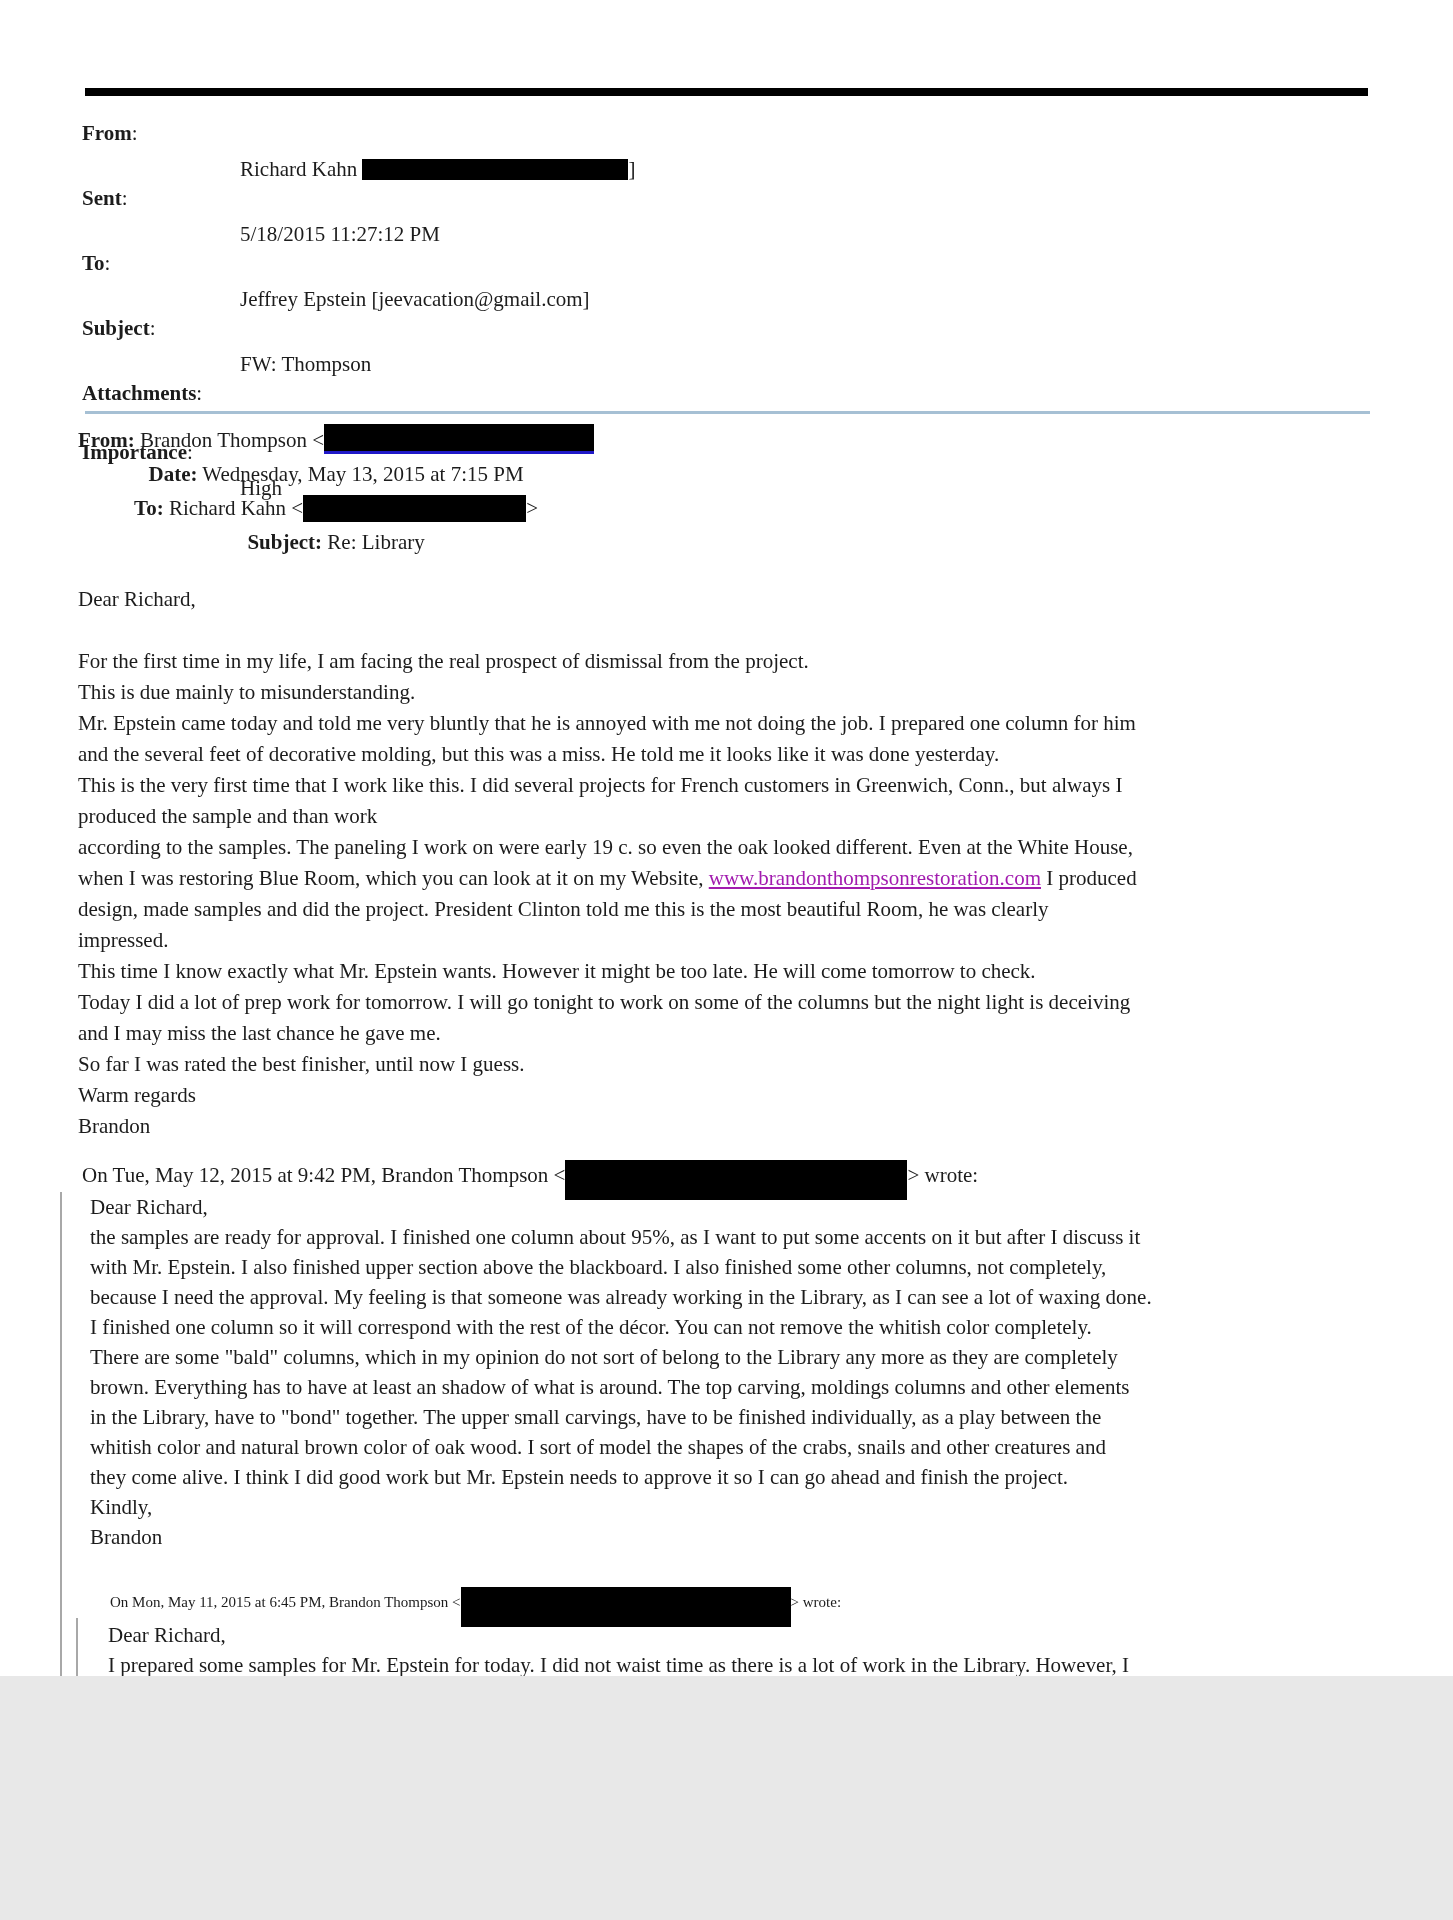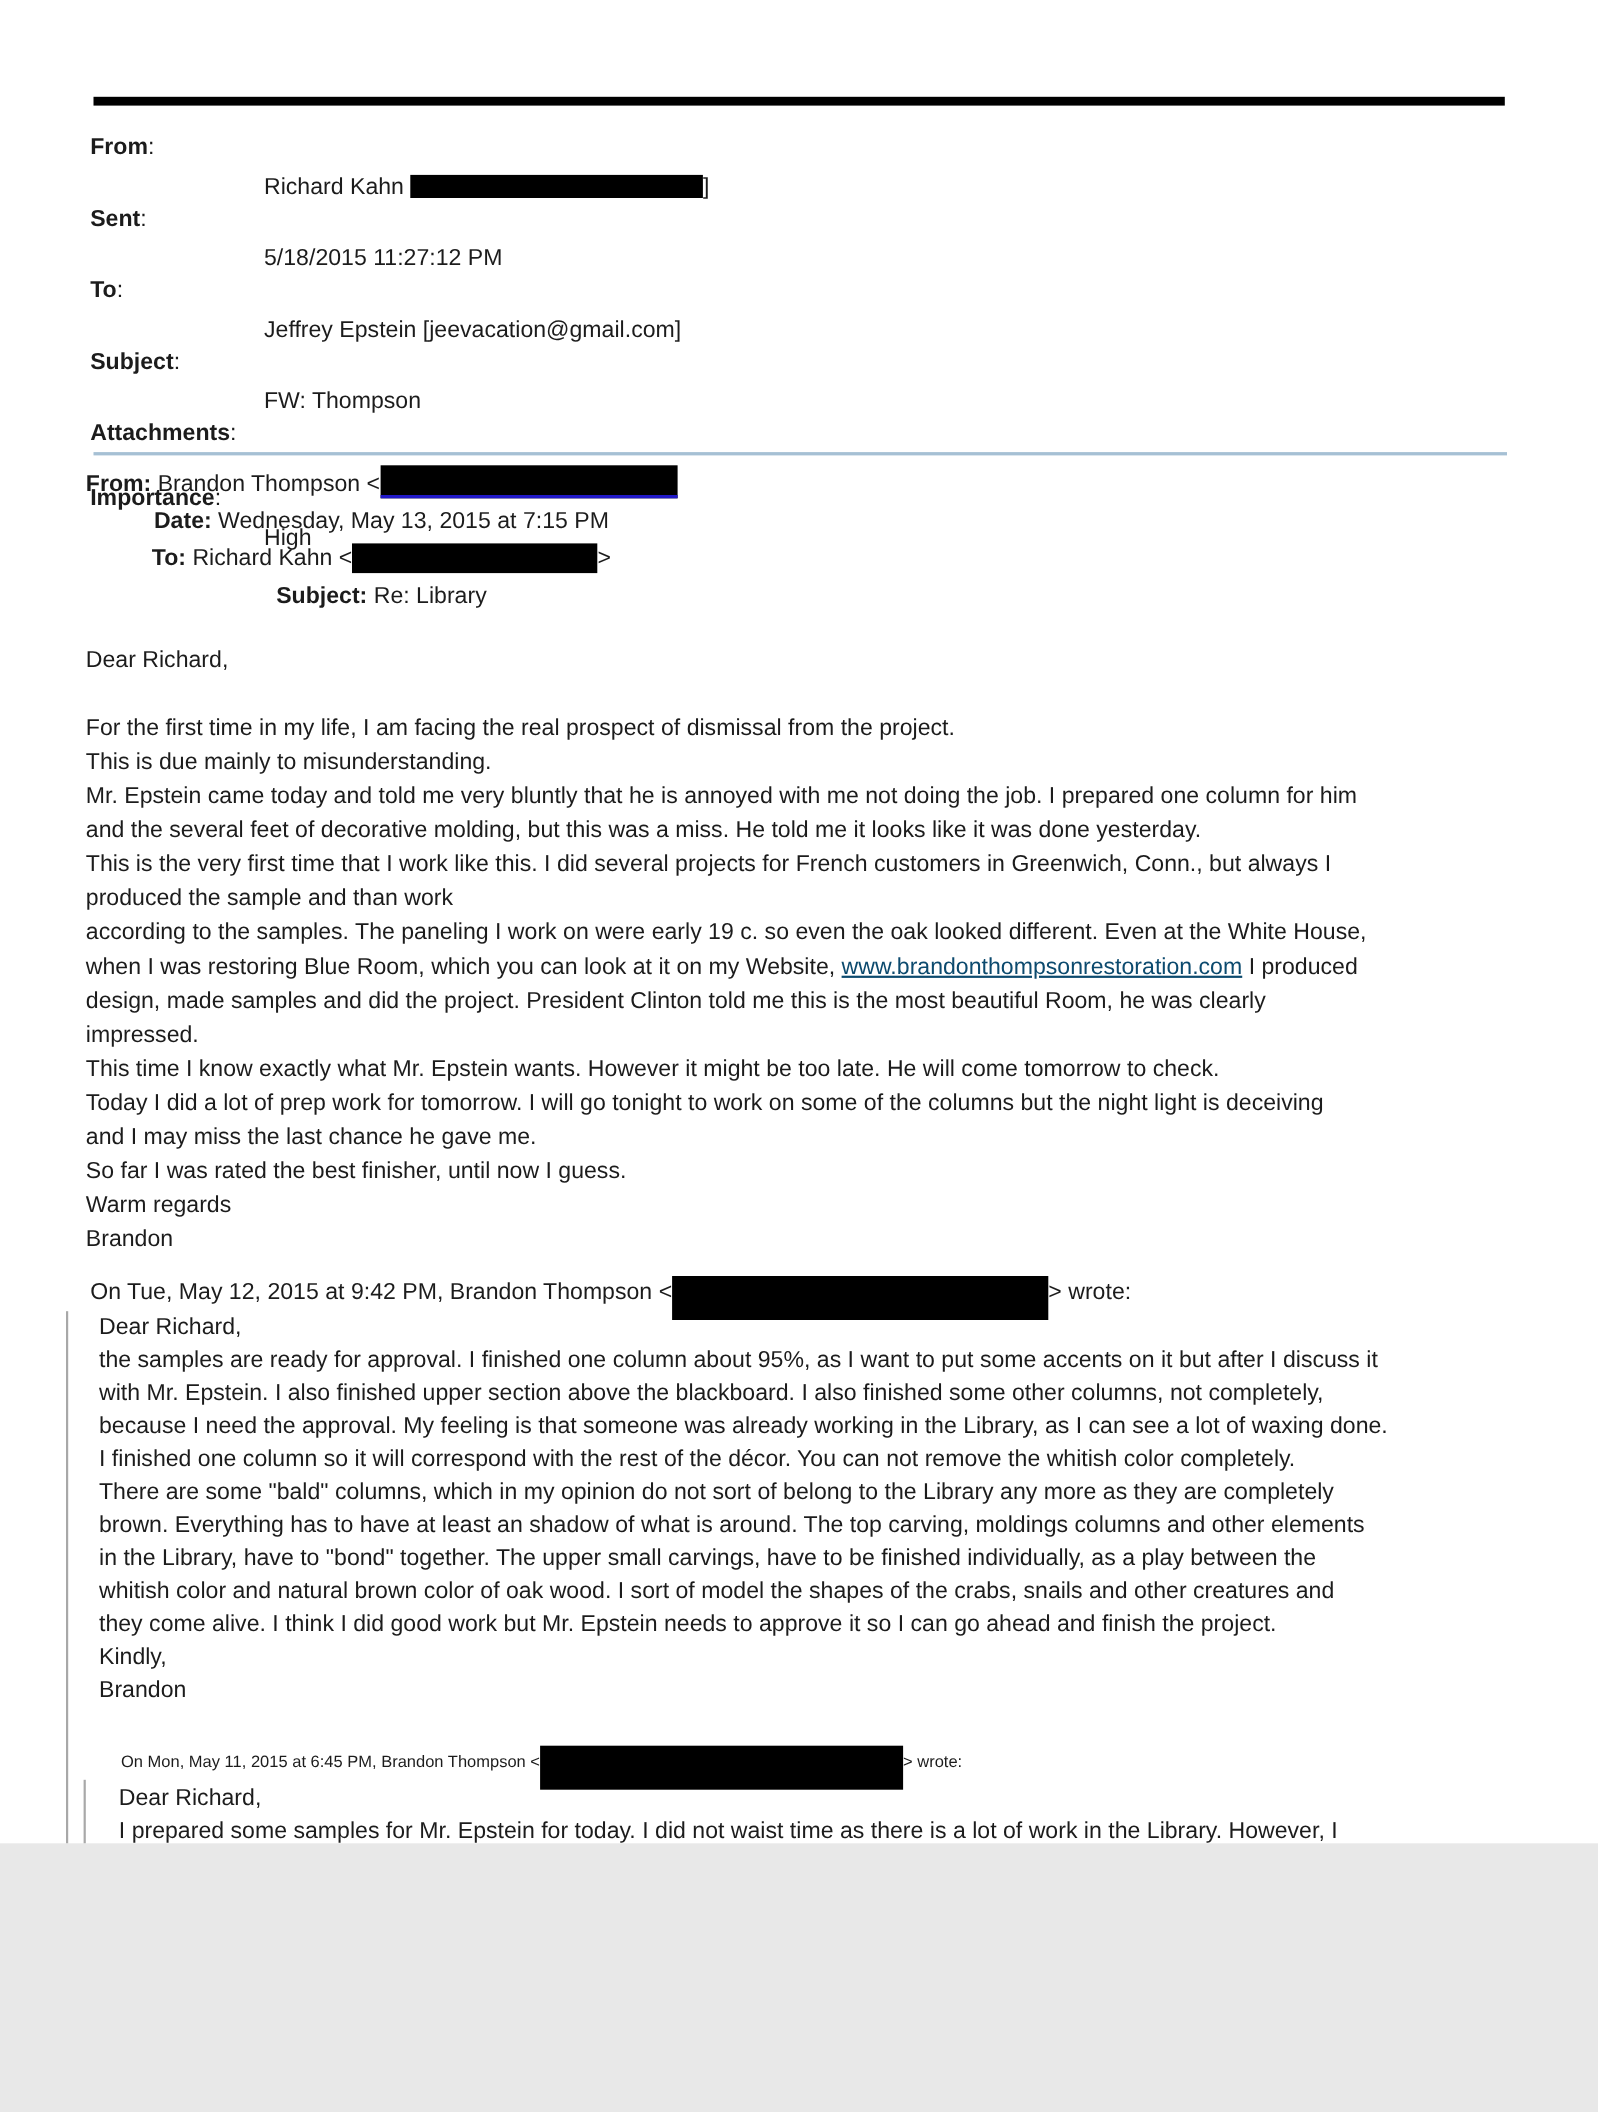--- a/index.html
+++ b/index.html
@@ -1,20 +1,20 @@
 <!DOCTYPE html>
 <html><head>
 <meta charset="utf-8">
 <style>
   html,body{margin:0;padding:0;background:#e8e8e8;}
   .page{
     position:relative;
     width:1453px;height:1676px;
     background:#ffffff;
-    font-family:Liberation Sans, sans-serif;
+    font-family:Liberation Serif, serif;
     color:#1c1c1c;
     overflow:hidden;
     margin:0 auto;
   }
   .top-rule{position:absolute;left:85px;top:88px;width:1283px;height:8px;background:#000;}
   
   .h1grid{position:absolute;left:82px;top:119px;font-size:21px;}
   .h1row{display:flex;line-height:29px;}
   .h1row.importance{margin-top:30px;}
   .h1label{width:158px;font-weight:bold;}
@@ -29,21 +29,21 @@
   .r-q2{width:330px;height:40px;vertical-align:top;}
   
   .sep{position:absolute;left:85px;top:411px;width:1285px;height:3px;background:#a6c0d4;}
   
   .h2block{position:absolute;left:78px;top:423px;font-size:21px;line-height:34px;text-align:center;}
   .h2block b{font-weight:bold;}
   
   .msg{position:absolute;left:78px;top:584px;font-size:21px;line-height:31px;}
   .lines{white-space:pre-line;}
   .blankline{height:31px;}
-  a.weblink{color:#0c4a6e;text-decoration:underline;cursor:pointer;}
+  a.weblink{color:#a21caf;text-decoration:underline;cursor:pointer;}
   .q1header{position:absolute;left:82px;top:1160px;font-size:21px;line-height:30px;}
   .q1body{position:absolute;left:90px;top:1192px;font-size:21px;line-height:30px;}
   .q2header{position:absolute;left:110px;top:1587px;font-size:15px;line-height:30px;}
   .q2body{position:absolute;left:108px;top:1620px;font-size:21px;line-height:30px;}
   .sig-gray{color:#8f8f8f;}
   .qbar{position:absolute;width:2px;background:#a8a8a8;}
   .qbar.outer{left:60px;top:1192px;height:573px;}
   .qbar.inner{left:76px;top:1618px;height:134px;}
   .footer{position:absolute;right:16px;top:1876px;font-size:27px;color:#111;}
 </style>

